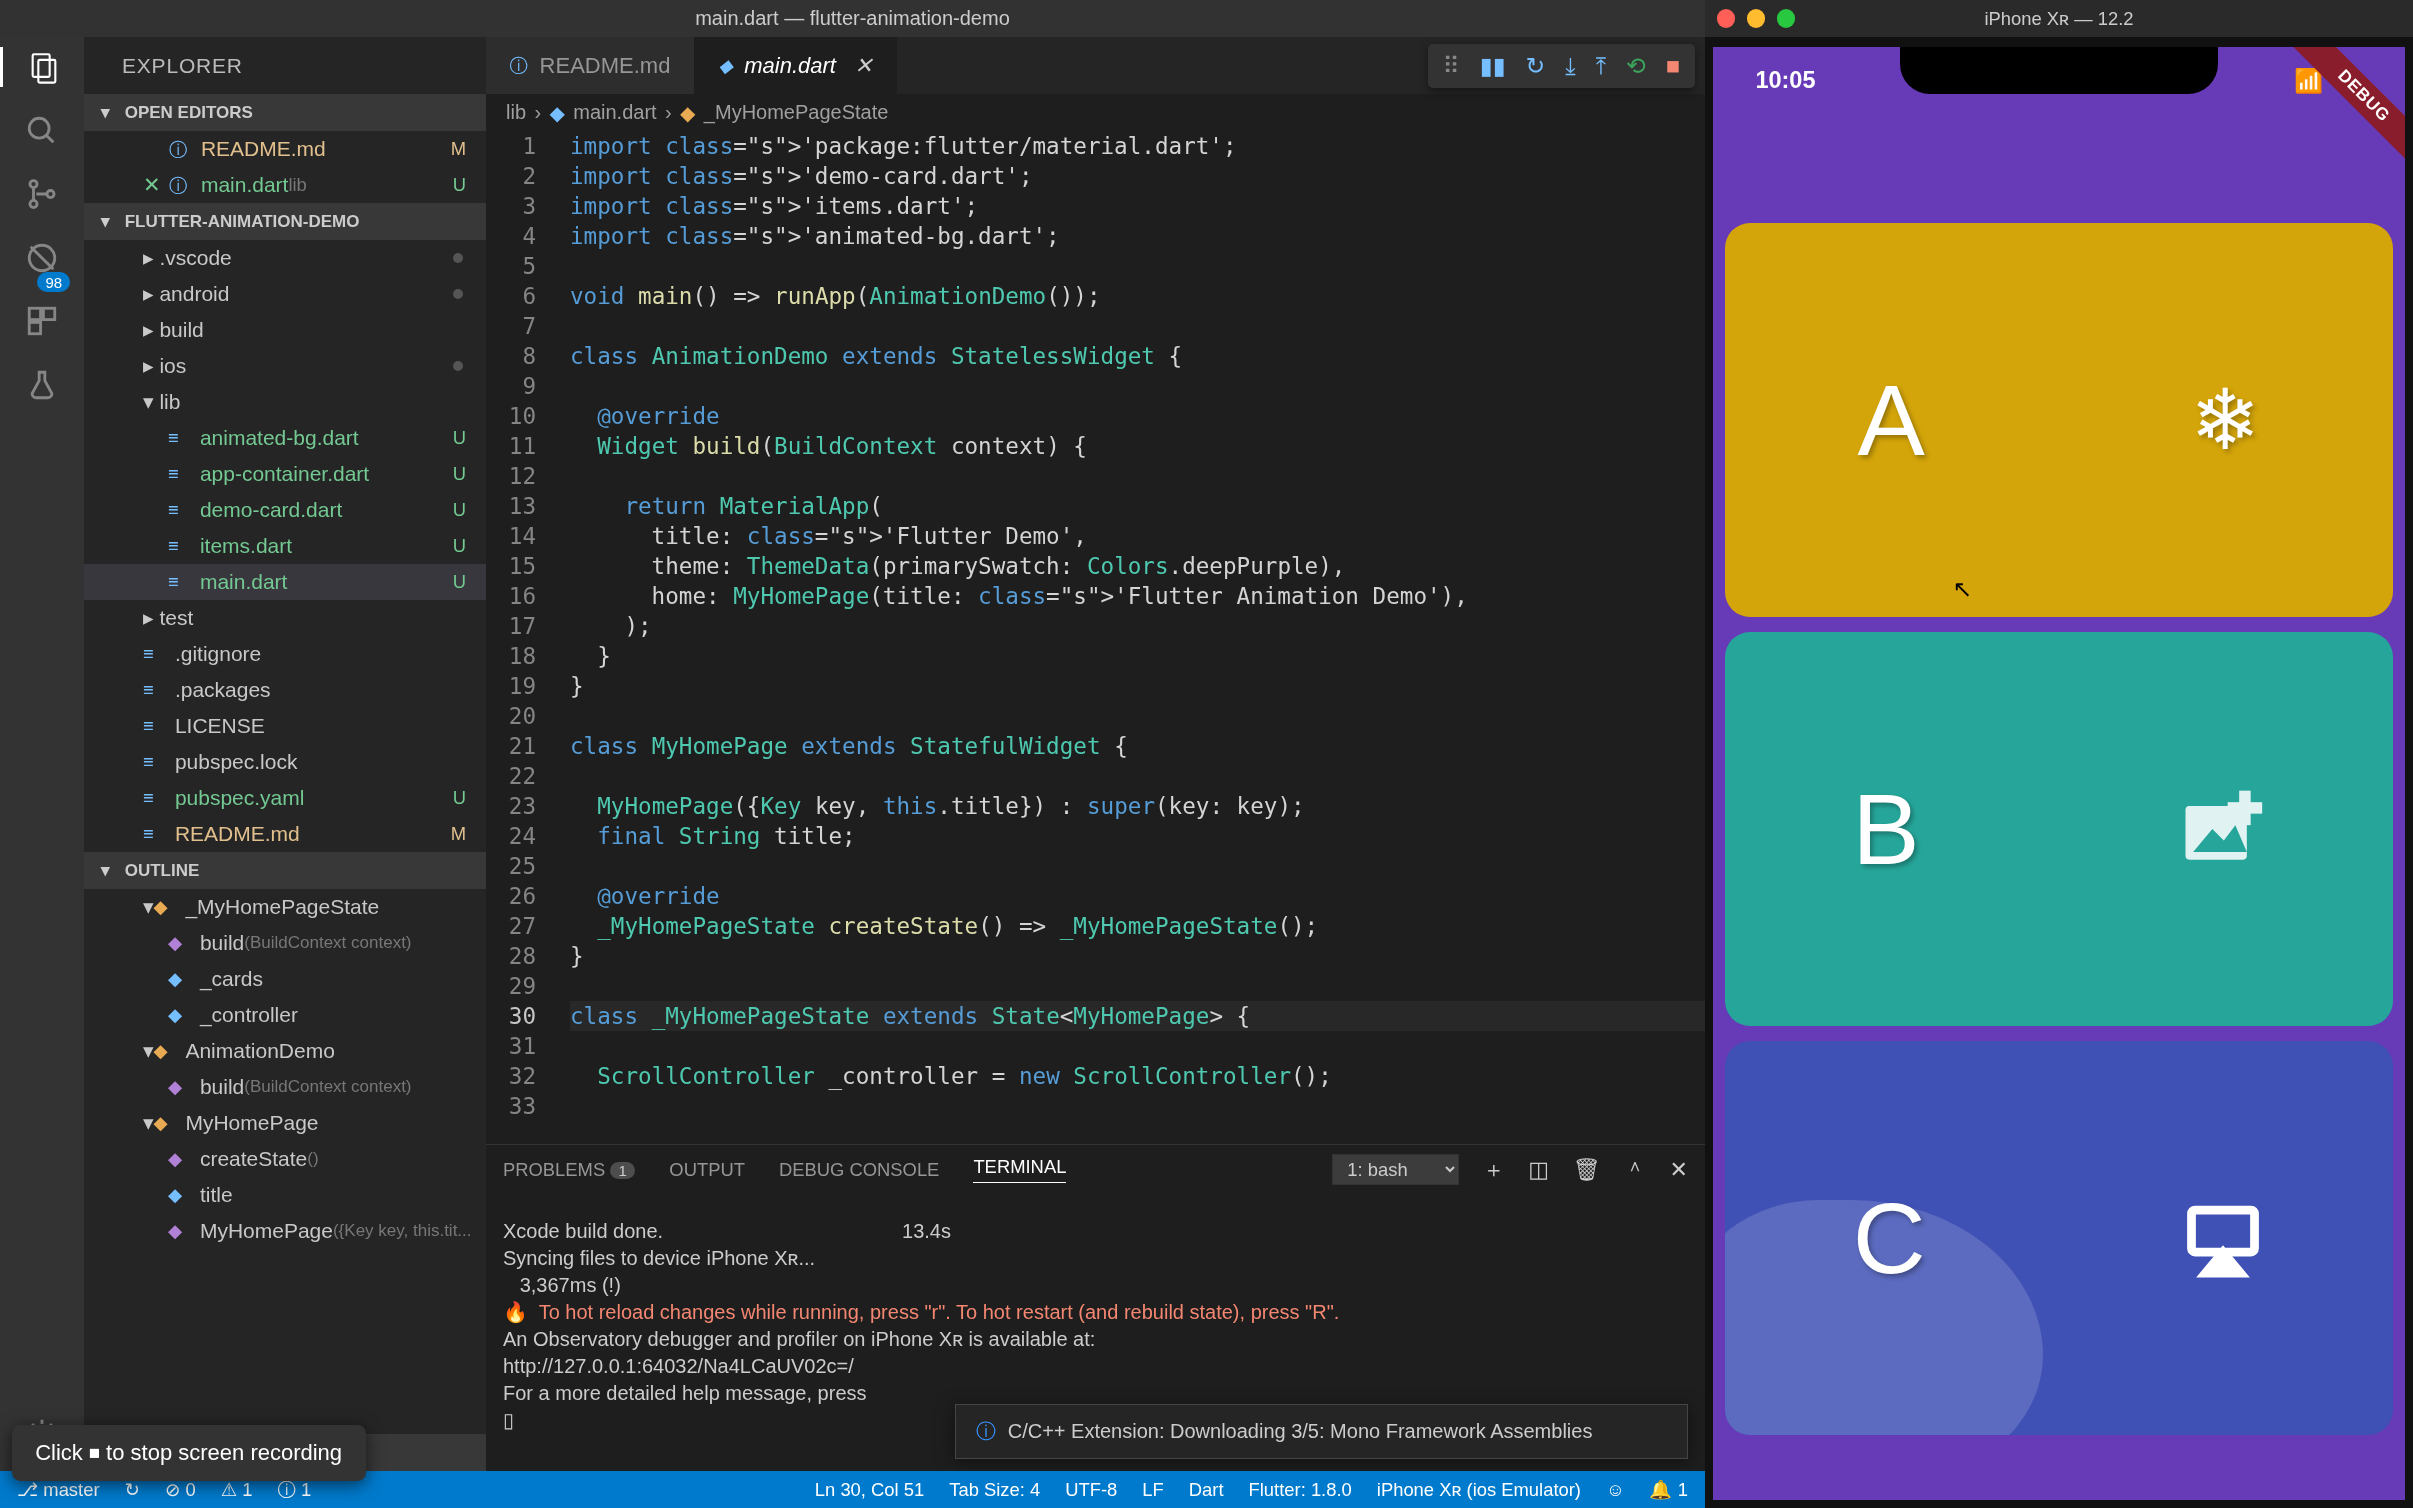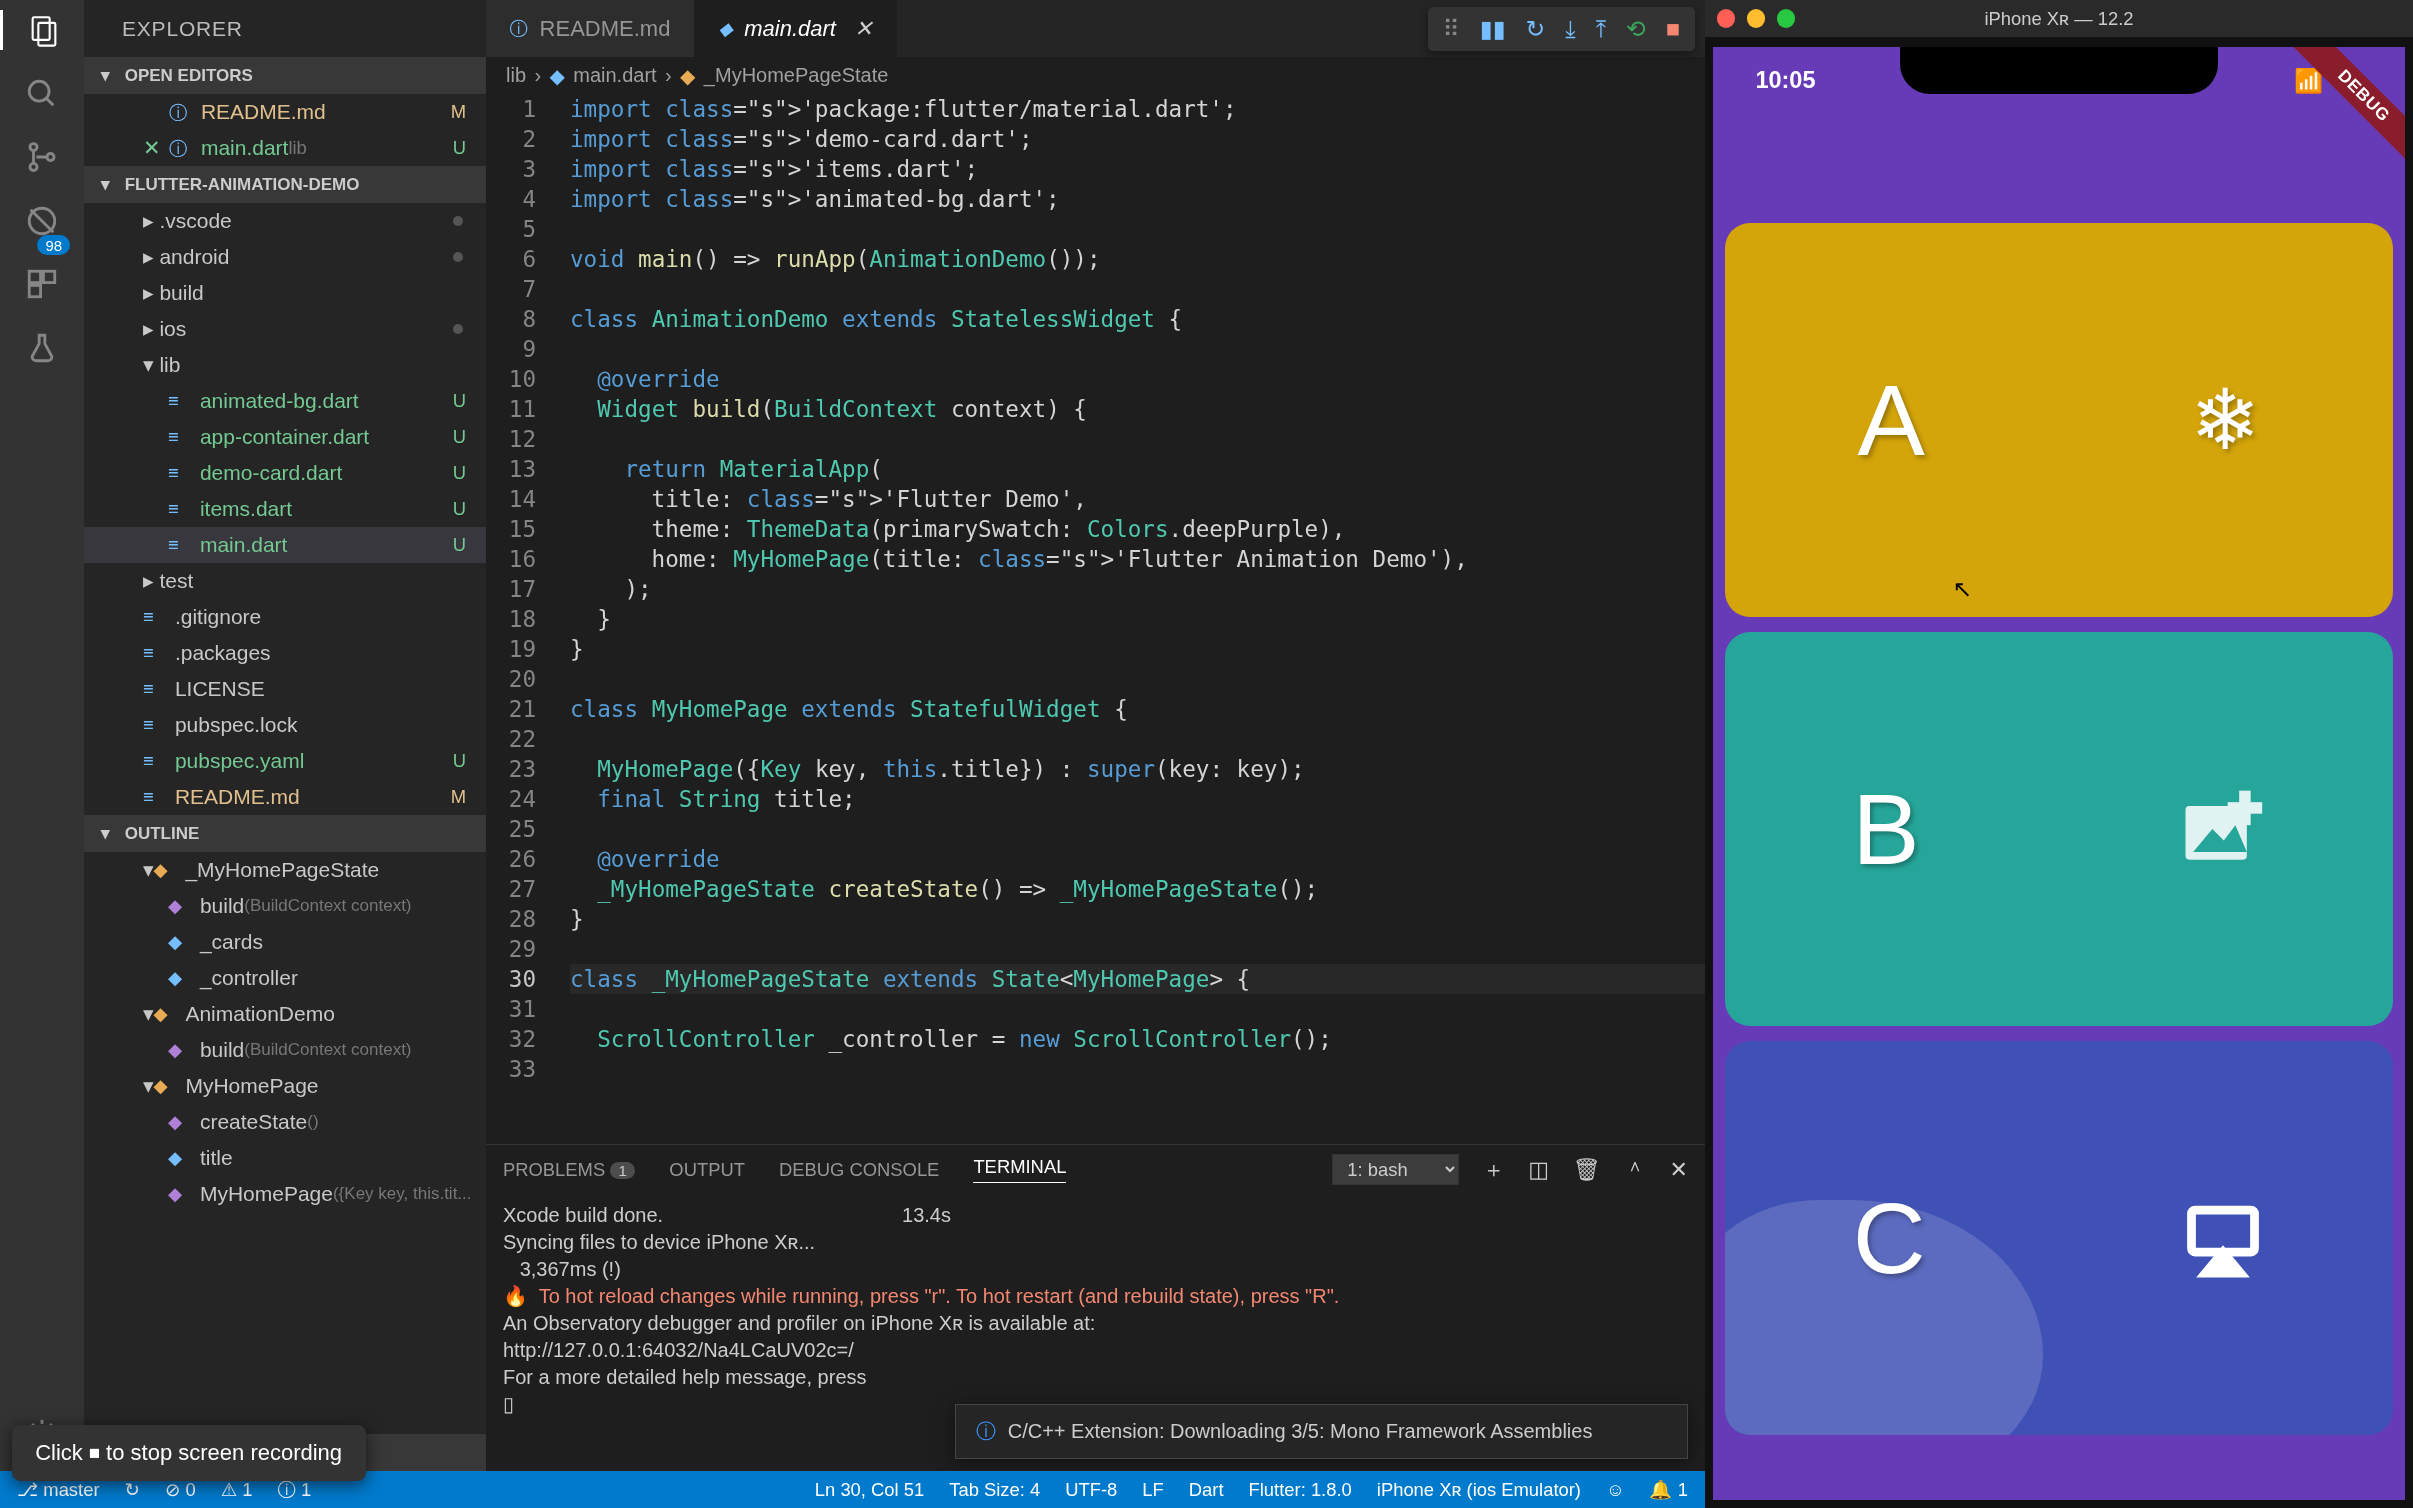--- a/index.html
+++ b/index.html
@@ -47,21 +47,21 @@
   .debug-toolbar span { font-size: 23.5px; }
 
   .breadcrumb { height: 37px; display: flex; align-items: center; padding-left: 20px; gap: 8.4px; font-size: 20px; color: #a0a0a0; }
 
   .code-area { flex: 1; display: flex; font-family: "Menlo", monospace; font-size: 22.6px; line-height: 30px; overflow: hidden; }
   .gutter { width: 84px; text-align: right; color: #858585; padding-right: 34px; }
   .code { flex: 1; white-space: pre; color: #d4d4d4; }
   .k { color: #569cd6; } .t { color: #4ec9b0; } .f { color: #dcdcaa; }
   .line-active { background: #282828; }
 
-  .panel { height: 327px; border-top: 0.8px solid #333; display: flex; flex-direction: column; }
+  .panel { height: 327px; border-top: 0.8px solid #333; display: flex; flex-direction: column; gap: 16px; }
   .panel-tabs { height: 49px; display: flex; align-items: center; padding-left: 17px; gap: 34px; font-size: 18.4px; color: #969696; position: relative; }
   .panel-tabs .ptab.active { color: #fff; border-bottom: 1.7px solid #fff; padding-bottom: 3.4px; }
   .panel-tabs .badge2 { background: #4d4d4d; color: #ccc; border-radius: 11.7px; padding: 0 8.4px; font-size: 15px; margin-left: 5px; }
   .panel-tabs .ptools { position: absolute; right: 17px; display: flex; gap: 23.5px; font-size: 22px; color: #ccc; align-items: center; }
   .panel-tabs select { background: #3c3c3c; color: #ccc; border: 0.8px solid #333; font-size: 18.4px; padding: 3.4px 34px 3.4px 10px; }
   .term-body { flex: 1; padding: 8.4px 17px; font-family: Liberation Sans, sans-serif; font-size: 20px; line-height: 27px; white-space: pre; overflow: hidden; color: #ccc; position: relative; }
   .term-red { color: #f48771; }
   .notif { position: absolute; bottom: 11.7px; left: 469px; right: 17px; background: #252526; border: 0.8px solid #454545; padding: 13.4px 20px; font-size: 20px; color: #ccc; display: flex; align-items: center; gap: 11.7px; box-shadow: 0 3.4px 17px rgba(0,0,0,.5); }
 
   .statusbar { height: 37px; background: #007acc; color: #fff; display: flex; align-items: center; font-size: 18.4px; padding: 0 17px; gap: 25px; }
@@ -92,20 +92,23 @@
   .card.c3 .blob { position: absolute; left: -34px; bottom: -50px; width: 352px; height: 285px; background: #5c6bc0; border-radius: 40% 60% 50% 50%; }
 
   svg { display: block; }
 </style>
 </head>
 <body>
 
 <div class="desktop">
 
   <div class="vscode">
+    <div class="titlebar">
+      <span>main.dart — flutter-animation-demo</span>
+    </div>
     <div class="vscode-body">
 
       <div class="activitybar">
         <div class="icon active">
             <svg width="34" height="34" viewBox="0 0 24 24" fill="none" stroke="#fff" stroke-width="1.5">
               <rect x="4" y="3" width="12" height="16" rx="1"></rect>
               <rect x="8" y="7" width="12" height="16" rx="1"></rect>
             </svg>
           </div>
         <div class="icon">

